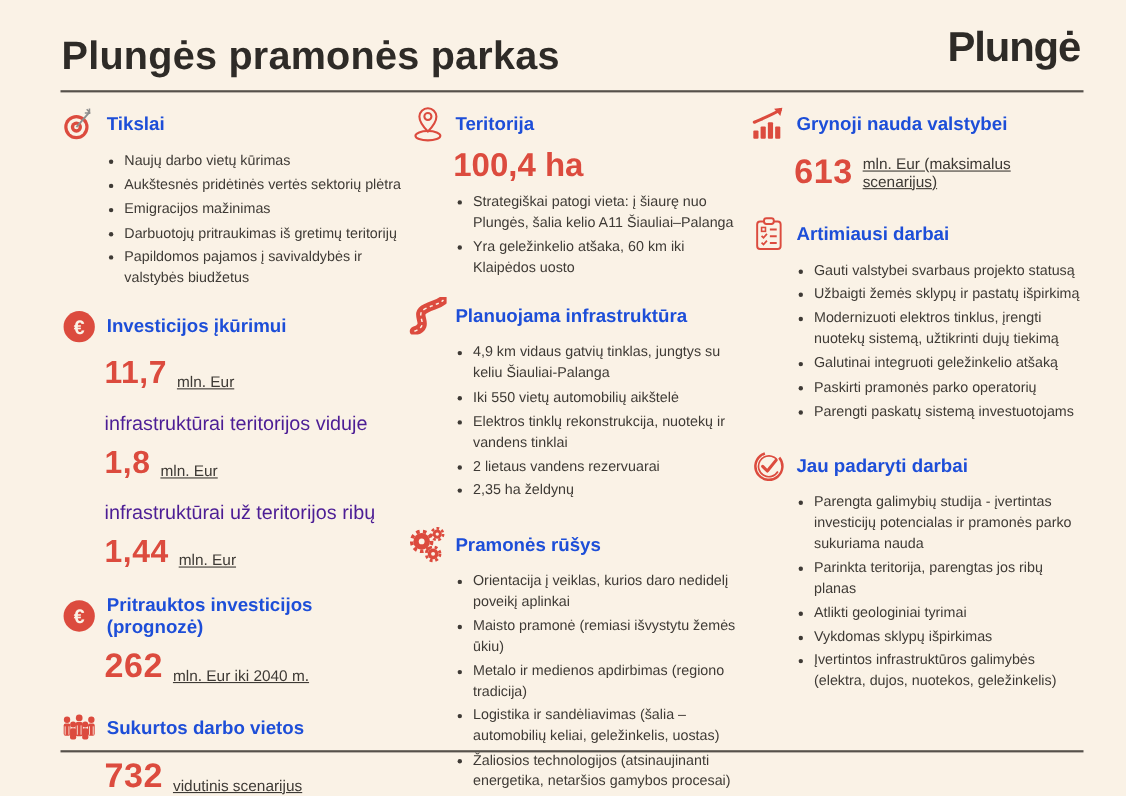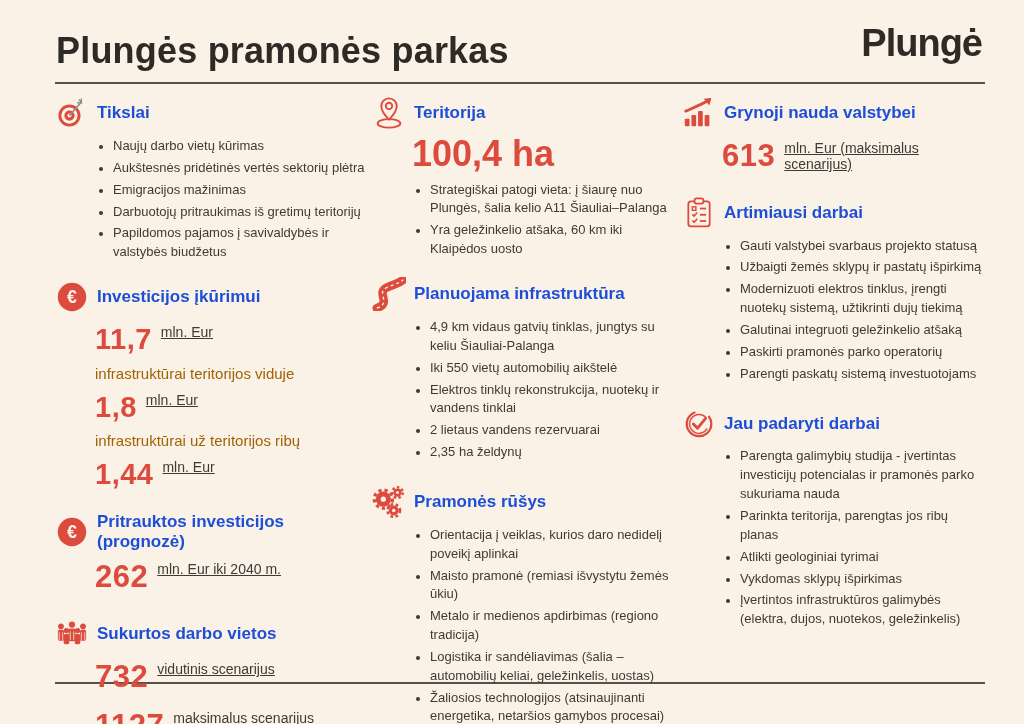--- a/index.html
+++ b/index.html
@@ -24,26 +24,26 @@
   .col-mid{left:372px;width:306px;}
   .col-right{left:682px;width:302px;}
   .section{margin:0;}
   .sec-head{display:flex;align-items:center;gap:8px;}
   .sec-head .icon{width:34px;height:34px;flex:none;display:flex;align-items:center;justify-content:center;}
   .sec-head h2{margin:0;font-size:17px;font-weight:bold;color:#1d4ed8;line-height:1.15;}
   ul.bullets{margin:7px 0 0 0;padding:0 0 0 58px;list-style:disc;}
   ul.bullets li{font-size:13px;line-height:1.45;margin:0 0 3px 0;color:#3E3A35;}
   ul.bullets li::marker{color:#3E3A35;font-size:12px;}
   .stat{margin:10px 0 0 40px;}
-  .stat-row{display:flex;align-items:flex-start;gap:9px;}
+  .stat-row{display:flex;align-items:flex-end;gap:9px;}
   .stat .num{color:#DC4B3E;font-weight:bold;font-size:29px;line-height:1.05;letter-spacing:.5px;}
   .stat .num-lg{font-size:31px;}
   .stat .unit{font-size:14px;color:#3E3A35;text-decoration:underline;}
-  .stat .cap{font-size:15px;color:#a16207;margin-top:10px;}
-  .big-area{margin:4px 0 2px 40px;color:#DC4B3E;font-weight:bold;font-size:36px;line-height:1.1;}
+  .stat .cap{font-size:18px;color:#4c1d95;margin-top:20px;}
+  .big-area{margin:4px 0 2px 40px;color:#DC4B3E;font-weight:bold;font-size:30px;line-height:1.1;}
   .mt-sec{margin-top:18px;}
   .mt-sec-lg{margin-top:23px;}
   svg{display:block;}
 </style>
 </head>
 <body>
 
 <h1 class="page-title">Plungės pramonės parkas</h1>
 <div class="logo">Plungė</div>
 <div class="rule rule-top"></div>

